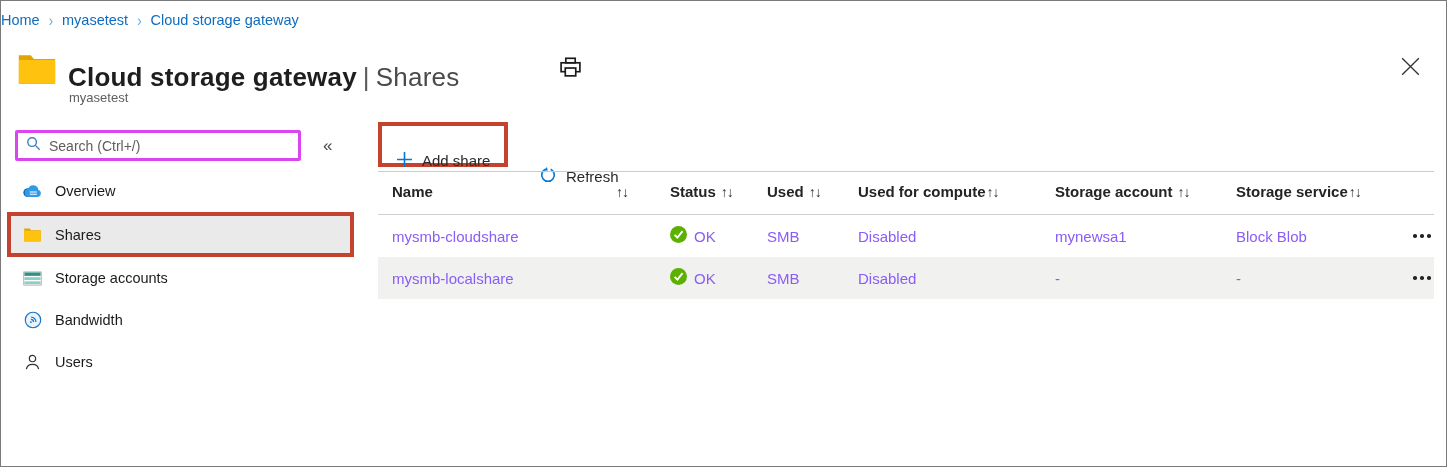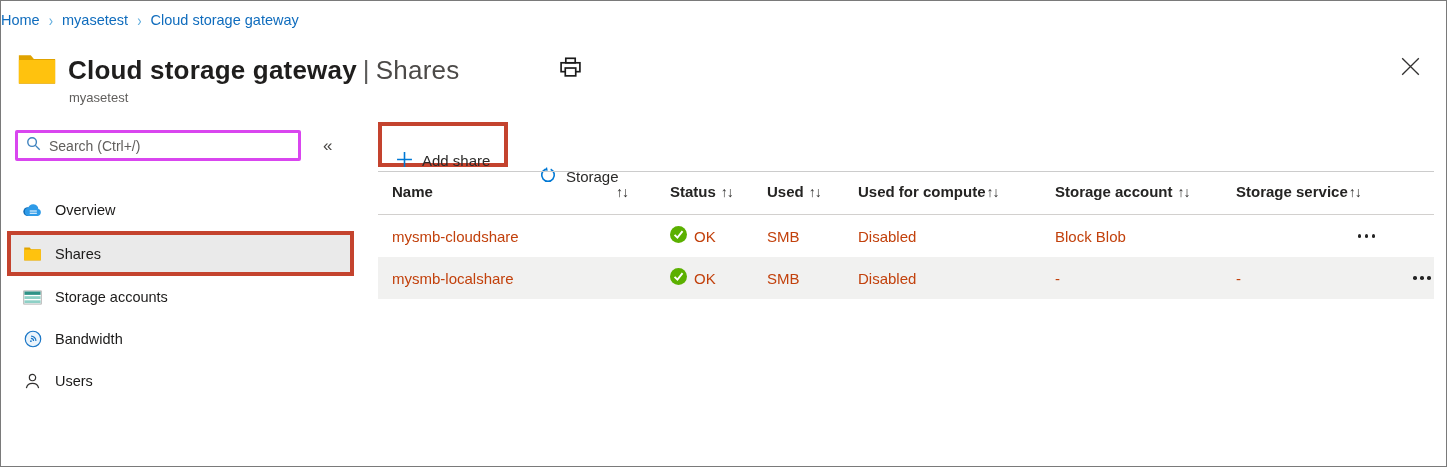--- a/index.html
+++ b/index.html
@@ -11,52 +11,52 @@
     position:relative;
     overflow:hidden;
     color:#323130;
   }
   
   .breadcrumb { position:absolute; top:11px; left:0; font-size:14.5px; display:flex; align-items:center; gap:9px; }
   .crumb { color:#0f6cbd; text-decoration:none; cursor:pointer; }
   .crumb-sep { color:#62aede; font-size:13px; transform:scaleY(1.25); display:inline-block; }
   
   .folder-icon-lg { position:absolute; left:16px; top:51px; }
-  .page-title { position:absolute; left:67px; top:54px; font-size:26px; letter-spacing:.2px; white-space:nowrap; }
+  .page-title { position:absolute; left:67px; top:61px; font-size:26px; letter-spacing:.2px; white-space:nowrap; }
   .title-strong { font-weight:700; color:#1f1e1d; }
   .title-sep { color:#5c5b5a; font-weight:300; padding:0 6px; }
   .title-tab { color:#4c4a48; font-weight:400; }
   .print-btn { position:absolute; left:556px; top:54px; background:none; border:none; cursor:pointer; padding:2px; }
   .subtitle { position:absolute; left:68px; top:89px; font-size:13px; color:#605e5c; }
   .close-btn { position:absolute; left:1396px; top:52px; background:none; border:none; cursor:pointer; padding:4px; }
   
   .search-row { position:absolute; left:14px; top:129px; display:flex; align-items:center; }
   .search-box { width:286px; height:31px; border:3px solid #d946ef; border-radius:2px; display:flex; align-items:center; padding:0 8px; background:#fff; }
   .search-box input { border:none; outline:none; font-size:14px; font-family:"Liberation Sans",sans-serif; color:#323130; width:100%; margin-left:8px; background:transparent; }
   .search-box input::placeholder { color:#605e5c; opacity:1; }
   .collapse-btn { background:none; border:none; cursor:pointer; font-size:17px; color:#484644; margin-left:18px; padding:2px 4px; }
-  .nav { position:absolute; top:188px; left:0; width:362px; }
+  .nav { position:absolute; top:169px; left:0; width:362px; }
   .nav-item { height:42px; display:flex; align-items:center; padding-left:22px; gap:13px; cursor:pointer; font-size:14.5px; color:#1b1a19; }
   .nav-item .ico { width:19px; display:flex; justify-content:center; }
   .shares-annotation { border:4px solid #c4432e; margin:0 9px 0 6px; }
   .shares-annotation .nav-item { height:37px; background:#eaeaea; padding-left:12px; }
   
   .addshare-annotation { position:absolute; left:377px; top:121px; height:45px; border:4px solid #c4432e; display:flex; align-items:center; background:#fff; }
   .toolbar-btn { display:flex; align-items:center; gap:9px; background:none; border:none; cursor:pointer; font-size:15px; font-family:"Liberation Sans",sans-serif; color:#2b2a29; padding:0 14px; height:100%;margin-top:32px; }
   .refresh-btn { position:absolute; left:524px; top:121px; height:45px; }
   .toolbar-divider { position:absolute; left:377px; top:170px; width:1056px; height:1px; background:#cccccc; }
   
   .table { position:absolute; left:377px; top:156px; width:1056px; font-size:15px; }
   .trow { display:grid; grid-template-columns:278px 97px 91px 197px 181px 175px 1fr; align-items:center; }
   .thead { height:58px; padding-top:12px; font-weight:700; color:#252423; border-bottom:1px solid #d2d0ce; }
   .thead .cell { display:flex; align-items:center; cursor:pointer; }
   .sort-glyph { font-weight:400; font-size:14px; color:#323130; margin-left:5px; letter-spacing:-1px; }
   .name-col { display:flex; justify-content:space-between; padding-right:28px; }
   .cell { padding-left:14px; white-space:nowrap; }
-  .tr { height:42px; color:#c2410c; cursor:pointer; }
+  .tr { height:42px; color:#8b5cf6; cursor:pointer; }
   .tr.alt { background:#f1f1f0; }
   .status-cell { display:flex; align-items:center; gap:7px; }
   .menu-cell { display:flex; justify-content:flex-end; padding-right:20px; }
   .menu-btn { background:none; border:none; cursor:pointer; display:flex; gap:3.5px; padding:6px 2px; }
   .dot { width:3.5px; height:3.5px; border-radius:50%; background:#242424; display:inline-block; }
 </style>
 </head>
 <body>
 
 <nav class="breadcrumb">
@@ -179,21 +179,21 @@
     <span>Add share</span>
   </button>
 </div>
 <button class="toolbar-btn refresh-btn">
   <span>
     <svg width="18" height="18" viewBox="0 0 20 20">
       <path d="M12.96 3.66 A7 7 0 1 1 7.04 3.66" fill="none" stroke="#0078d4" stroke-width="1.8"></path>
       <path d="M8.9 1.2 L9.7 5.4 L5.4 4.6 Z" fill="#0078d4"></path>
     </svg>
   </span>
-  <span>Storage</span>
+  <span>Refresh</span>
 </button>
 <div class="toolbar-divider"></div>
 
 <div class="table">
   <div class="trow thead">
     <div class="cell name-col">
       <span>Name</span>
       <span class="sort-glyph">↑↓</span>
     </div>
     <div class="cell">
@@ -225,20 +225,21 @@
       <span>
         <svg width="17" height="17" viewBox="0 0 16 16">
           <circle cx="8" cy="8" r="8" fill="#5bb000"></circle>
           <path d="M4.3 8.3 L7 10.9 L11.8 4.9" fill="none" stroke="#ffffff" stroke-width="1.8"></path>
         </svg>
       </span>
       <span>OK</span>
     </div>
     <div class="cell">SMB</div>
     <div class="cell">Disabled</div>
+    <div class="cell">mynewsa1</div>
     <div class="cell">Block Blob</div>
     <div class="cell menu-cell">
       <button class="menu-btn" aria-label="more">
         <span class="dot"></span>
           <span class="dot"></span>
           <span class="dot"></span>
       </button>
     </div>
   </div>
 

